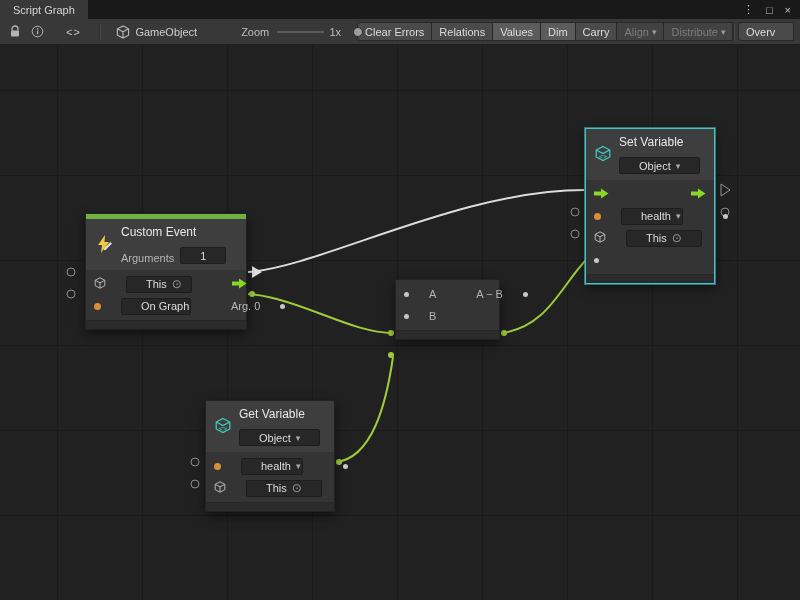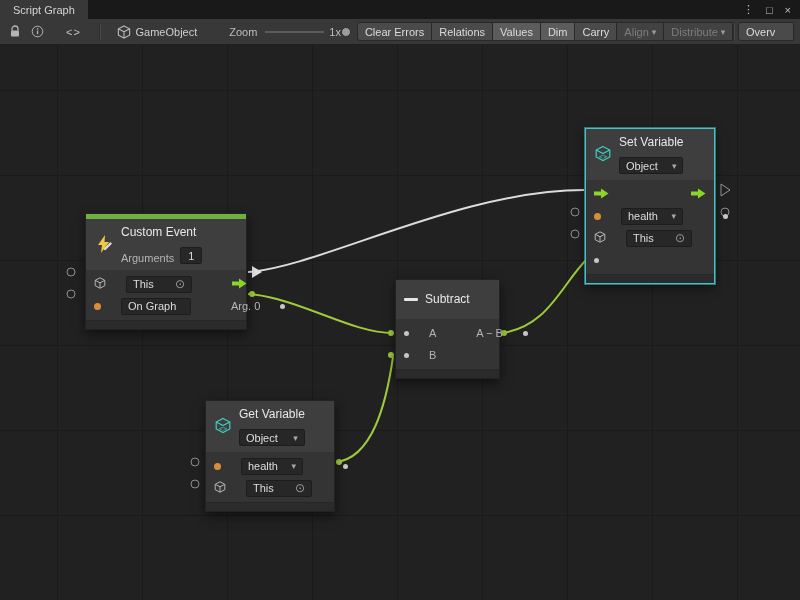--- a/index.html
+++ b/index.html
@@ -40,21 +40,21 @@
   .accent { height:5px; }
   .node-header { background:#3e3e3e; padding:6px 8px; display:flex; align-items:center; gap:7px; }
   .node-header.single { padding:12px 8px; }
   .hcol { display:flex; flex-direction:column; gap:7px; }
   .node-title { font-size:12px; color:#e8e8e8; line-height:15px; white-space:nowrap; }
   .node-body { padding:3px 0; background:#343434; }
   .row { height:22px; display:flex; align-items:center; gap:20px; padding:0 8px; }
   .node-footer { height:9px; background:#2b2b2b; border-top:1px solid #272727; }
   .sp { flex:1; }
   .dim { color:#b5b5b5; white-space:nowrap; }
-  .fld { background:#272727; border:1px solid #1d1d1d; border-radius:2px; height:17px; padding:0 6px; display:flex; align-items:center; gap:5px; color:#dcdcdc; white-space:nowrap; }
+  .fld { background:#272727; border:1px solid #1d1d1d; border-radius:2px; height:17px; padding:0 19px; display:flex; align-items:center; gap:5px; color:#dcdcdc; white-space:nowrap; }
   .fld.dd { justify-content:space-between; }
   .fld .car { font-size:9px; color:#a8a8a8; }
   .fld .tgt { color:#9a9a9a; font-size:12px; line-height:10px; }
   .w-this { min-width:66px; justify-content:space-between; }
   .w-event { min-width:70px; }
   .w-health { min-width:62px; }
   .w-obj { min-width:52px; }
   .w-arg { min-width:22px; justify-content:center; }
   .pd { width:5px; height:5px; border-radius:50%; background:#c6c6c6; flex:none; }
   .pd.orange { width:7px; height:7px; background:#d98e35; }
@@ -97,21 +97,21 @@
     <span class="code-icon" style="margin-left:22px">&lt;&gt;</span>
     <div class="vsep" style="margin-left:18px"></div>
     <div class="go-group" style="margin-left:12px">
       <span class="ticon">
         <svg width="14" height="14" viewBox="0 0 12 12">
             <path d="M6 .8 10.8 3.3v5.4L6 11.2 1.2 8.7V3.3Z M1.2 3.3 6 5.8l4.8-2.5 M6 5.8v5.4" fill="none" stroke="#b5b5b5" stroke-width="1"></path>
           </svg>
       </span>
       <span>GameObject</span>
     </div>
-    <span class="zoom-label" style="margin-left:32px">Zoom</span>
+    <span class="zoom-label" style="margin-left:44px">Zoom</span>
     <div class="slider" style="margin-left:8px">
       <div class="track"></div>
       <div class="handle"></div>
     </div>
     <span style="margin-left:5px;color:#bdbdbd">1x</span>
     <div class="tbtns" style="margin-left:16px">
       <div class="tbtn">
           <span>Clear Errors</span>
         </div>
       <div class="tbtn">
@@ -211,24 +211,20 @@
             </span>
           <span class="sp"></span>
           <span class="dim">Arg. 0</span>
           <span class="pd"></span>
         </div>
       </div>
       <div class="node-footer"></div>
     </div>
 
     <div class="node" id="node-subtract">
-      <div class="node-header single">
-        <span class="minus-bar"></span>
-        <span class="node-title">Subtract</span>
-      </div>
       <div class="node-body">
         <div class="row">
           <span class="pd"></span>
           <span class="dim">A</span>
           <span class="sp"></span>
           <span class="dim">A − B</span>
           <span class="pd"></span>
         </div>
         <div class="row">
           <span class="pd"></span>

